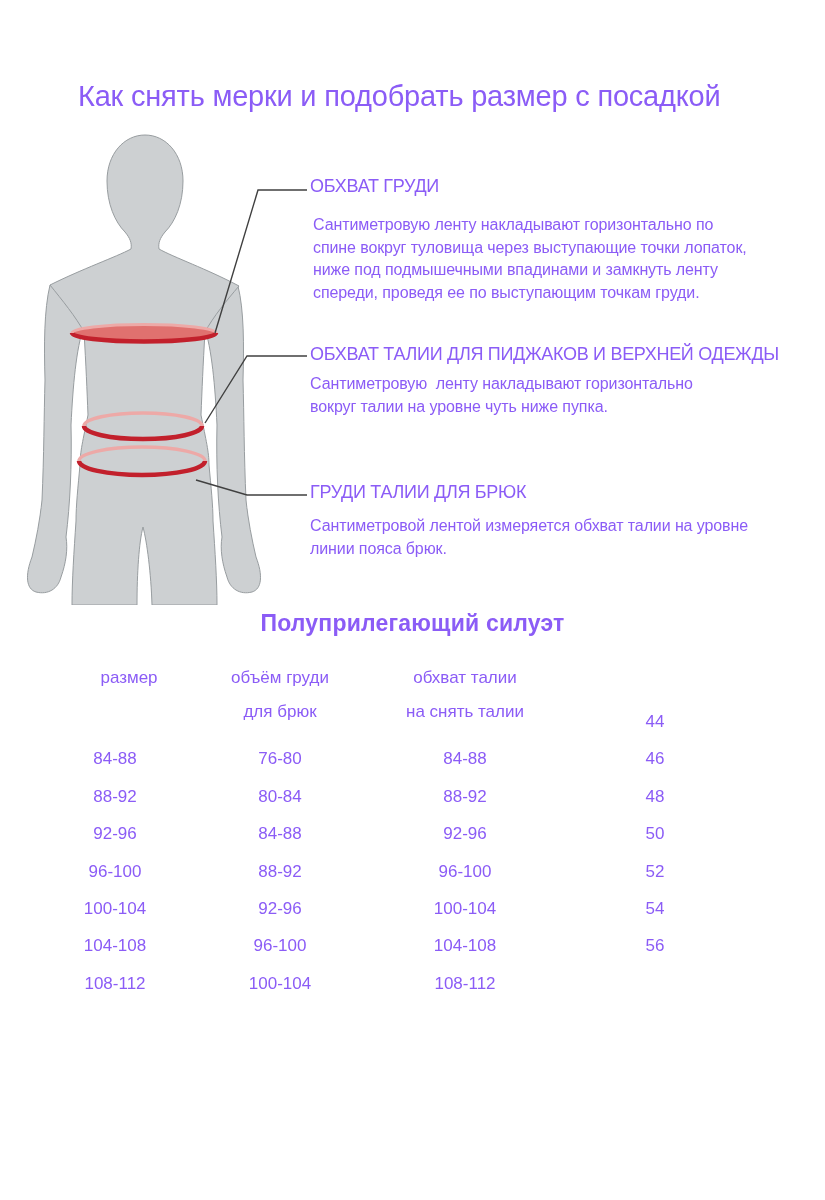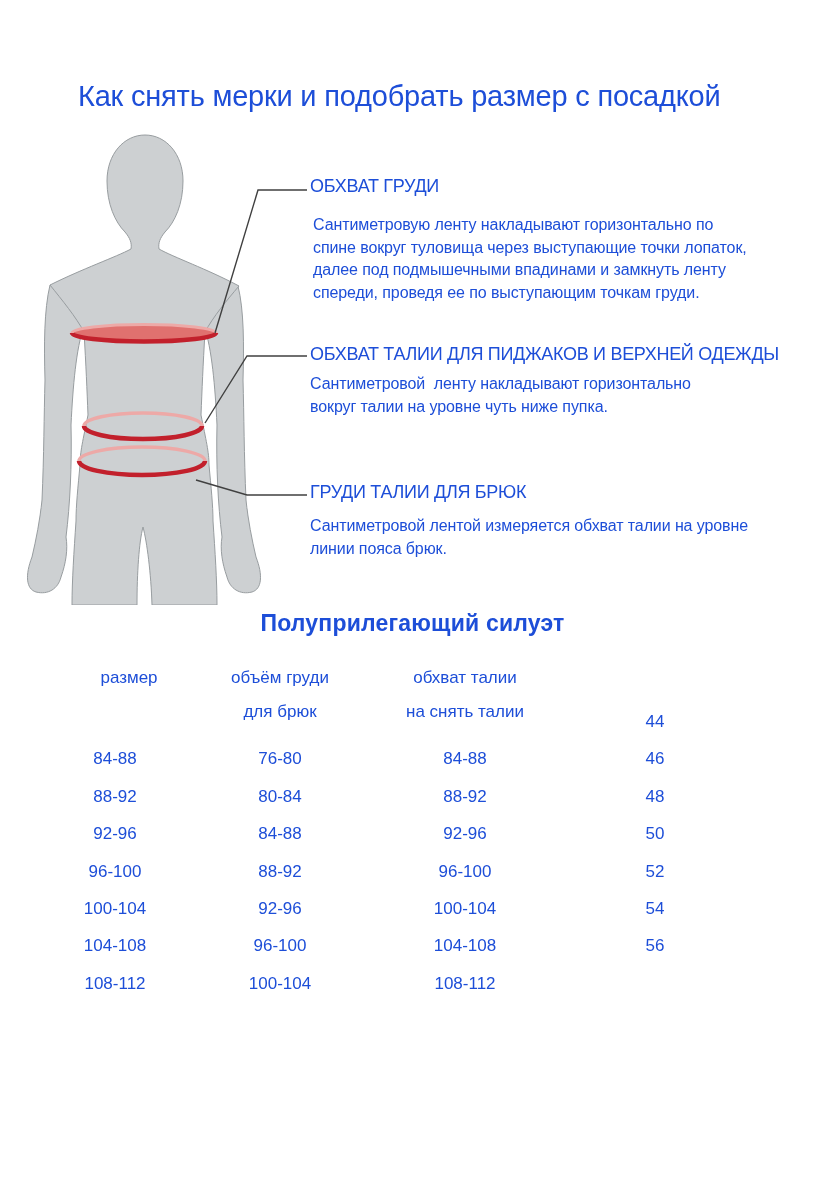--- a/index.html
+++ b/index.html
@@ -1,18 +1,18 @@
 <!DOCTYPE html>
 <html><head>
 <meta charset="utf-8">
 <style>
   html,body{margin:0;padding:0;background:#fff;}
   .page{
     position:relative;width:825px;height:1200px;background:#ffffff;overflow:hidden;
-    font-family:"Liberation Sans","DejaVu Sans",sans-serif;color:#1d4ed8;
+    font-family:"Liberation Sans","DejaVu Sans",sans-serif;color:#8b5cf6;
   }
   .main-title{
     position:absolute;left:78px;top:80px;font-size:29px;font-weight:400;
     letter-spacing:-0.2px;white-space:nowrap;
   }
   .figure-svg{position:absolute;left:20px;top:125px;width:290px;height:480px;}
   .annotation{position:absolute;}
   .ann-heading{font-size:18px;font-weight:400;letter-spacing:-0.3px;white-space:nowrap;}
   .ann-body{font-size:16px;line-height:22.7px;letter-spacing:-0.1px;}
   .ann-body div{white-space:pre;}
@@ -64,29 +64,29 @@
     <path d="M195,208 L238,65 L287,65" fill="none" stroke="#404040" stroke-width="1.4"></path>
     <path d="M185,298 L227,231 L287,231" fill="none" stroke="#404040" stroke-width="1.4"></path>
     <path d="M176,355 L227,370 L287,370" fill="none" stroke="#404040" stroke-width="1.4"></path>
   </svg>
 
   <div class="annotation" style="left:310px;top:176px;">
     <div class="ann-heading">ОБХВАТ ГРУДИ</div>
     <div class="ann-body" style="margin-top:17px;margin-left:3px;">
       <div>Сантиметровую ленту накладывают горизонтально по</div>
       <div>спине вокруг туловища через выступающие точки лопаток,</div>
-      <div>далее под подмышечными впадинами и замкнуть ленту</div>
+      <div>ниже под подмышечными впадинами и замкнуть ленту</div>
       <div>спереди, проведя ее по выступающим точкам груди.</div>
     </div>
   </div>
 
   <div class="annotation" style="left:310px;top:344px;">
     <div class="ann-heading">ОБХВАТ ТАЛИИ ДЛЯ ПИДЖАКОВ И ВЕРХНЕЙ ОДЕЖДЫ</div>
     <div class="ann-body" style="margin-top:8px;">
-      <div>Сантиметровой  ленту накладывают горизонтально</div>
+      <div>Сантиметровую  ленту накладывают горизонтально</div>
       <div>вокруг талии на уровне чуть ниже пупка.</div>
     </div>
   </div>
 
   <div class="annotation" style="left:310px;top:482px;">
     <div class="ann-heading">ГРУДИ ТАЛИИ ДЛЯ БРЮК</div>
     <div class="ann-body" style="margin-top:12px;">
       <div>Сантиметровой лентой измеряется обхват талии на уровне</div>
       <div>линии пояса брюк.</div>
     </div>

